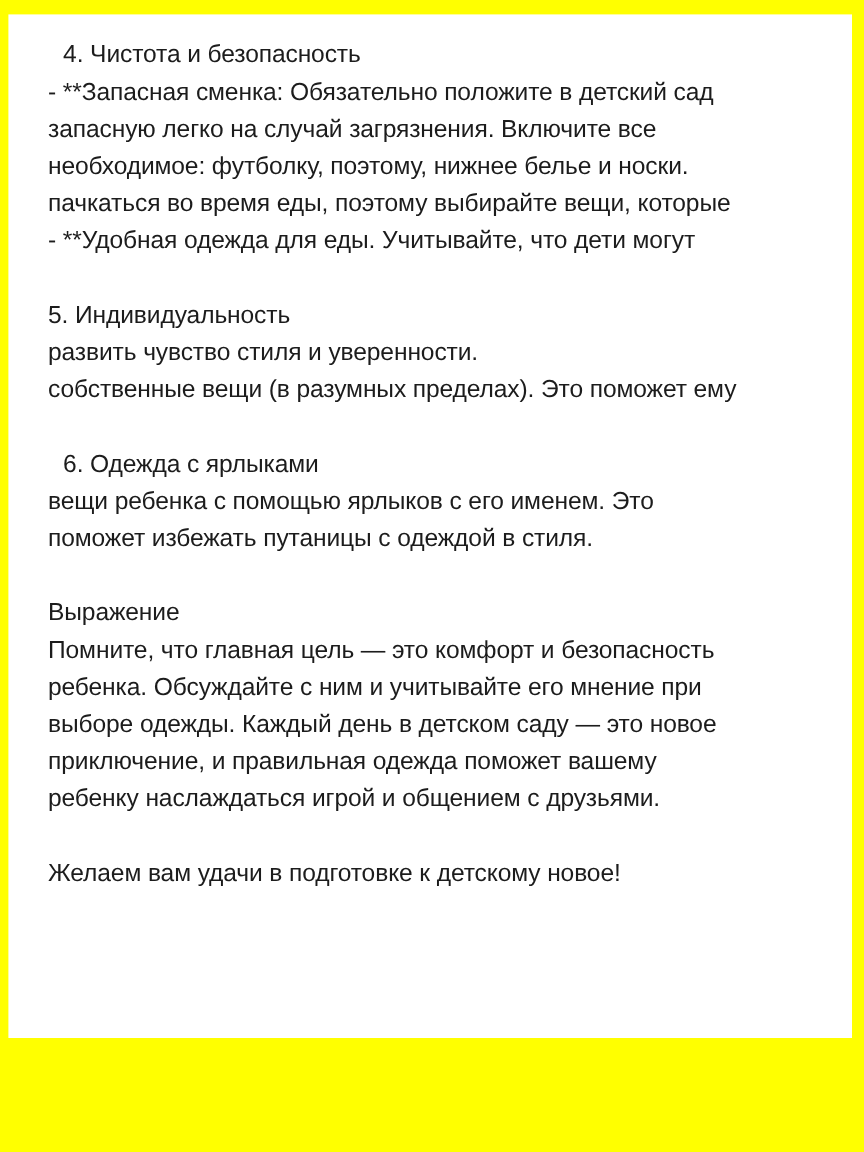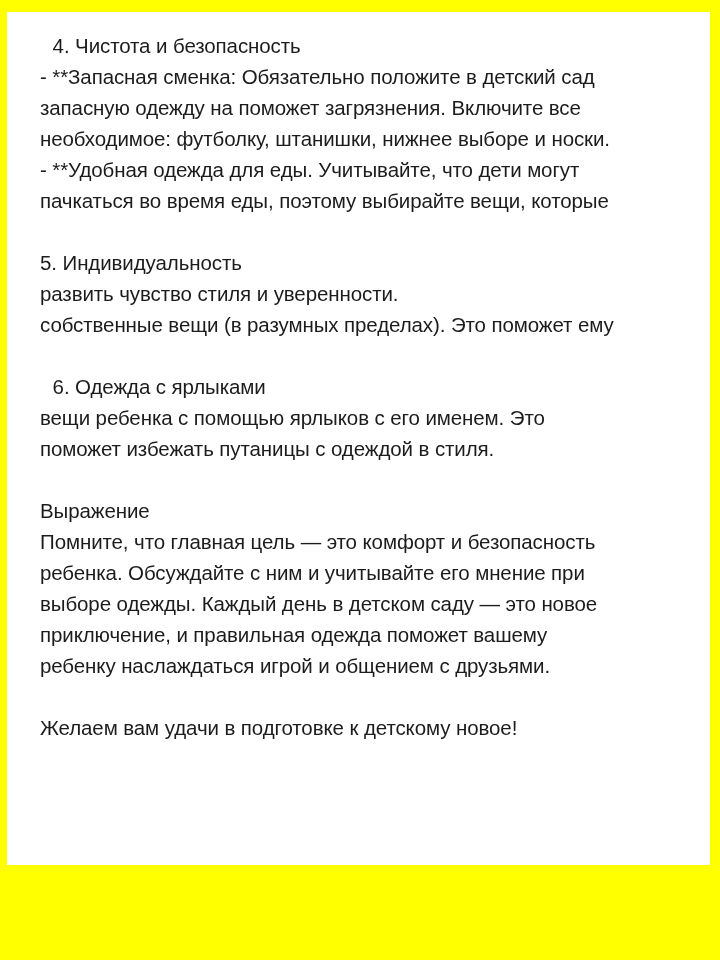--- a/index.html
+++ b/index.html
@@ -54,24 +54,24 @@
   }
 </style>
 </head>
 <body>
 
 <div id="slide-frame">
   <div id="content-card">
     <div id="document-body">
         <div class="text-line indented"> 4. Чистота и безопасность</div>
         <div class="text-line">- **Запасная сменка: Обязательно положите в детский сад</div>
-        <div class="text-line">запасную одежду на поможет загрязнения. Включите все</div>
-        <div class="text-line">необходимое: футболку, штанишки, нижнее выборе и носки.</div>
+        <div class="text-line">запасную легко на случай загрязнения. Включите все</div>
+        <div class="text-line">необходимое: футболку, поэтому, нижнее белье и носки.</div>
+        <div class="text-line">пачкаться во время еды, поэтому выбирайте вещи, которые</div>
         <div class="text-line">- **Удобная одежда для еды. Учитывайте, что дети могут</div>
-        <div class="text-line">пачкаться во время еды, поэтому выбирайте вещи, которые</div>
         <div class="text-line blank"> </div>
         <div class="text-line">5. Индивидуальность</div>
         <div class="text-line">развить чувство стиля и уверенности.</div>
         <div class="text-line">собственные вещи (в разумных пределах). Это поможет ему</div>
         <div class="text-line blank"> </div>
         <div class="text-line indented"> 6. Одежда с ярлыками</div>
         <div class="text-line">вещи ребенка с помощью ярлыков с его именем. Это</div>
         <div class="text-line">поможет избежать путаницы с одеждой в стиля.</div>
         <div class="text-line blank"> </div>
         <div class="text-line">Выражение</div>

